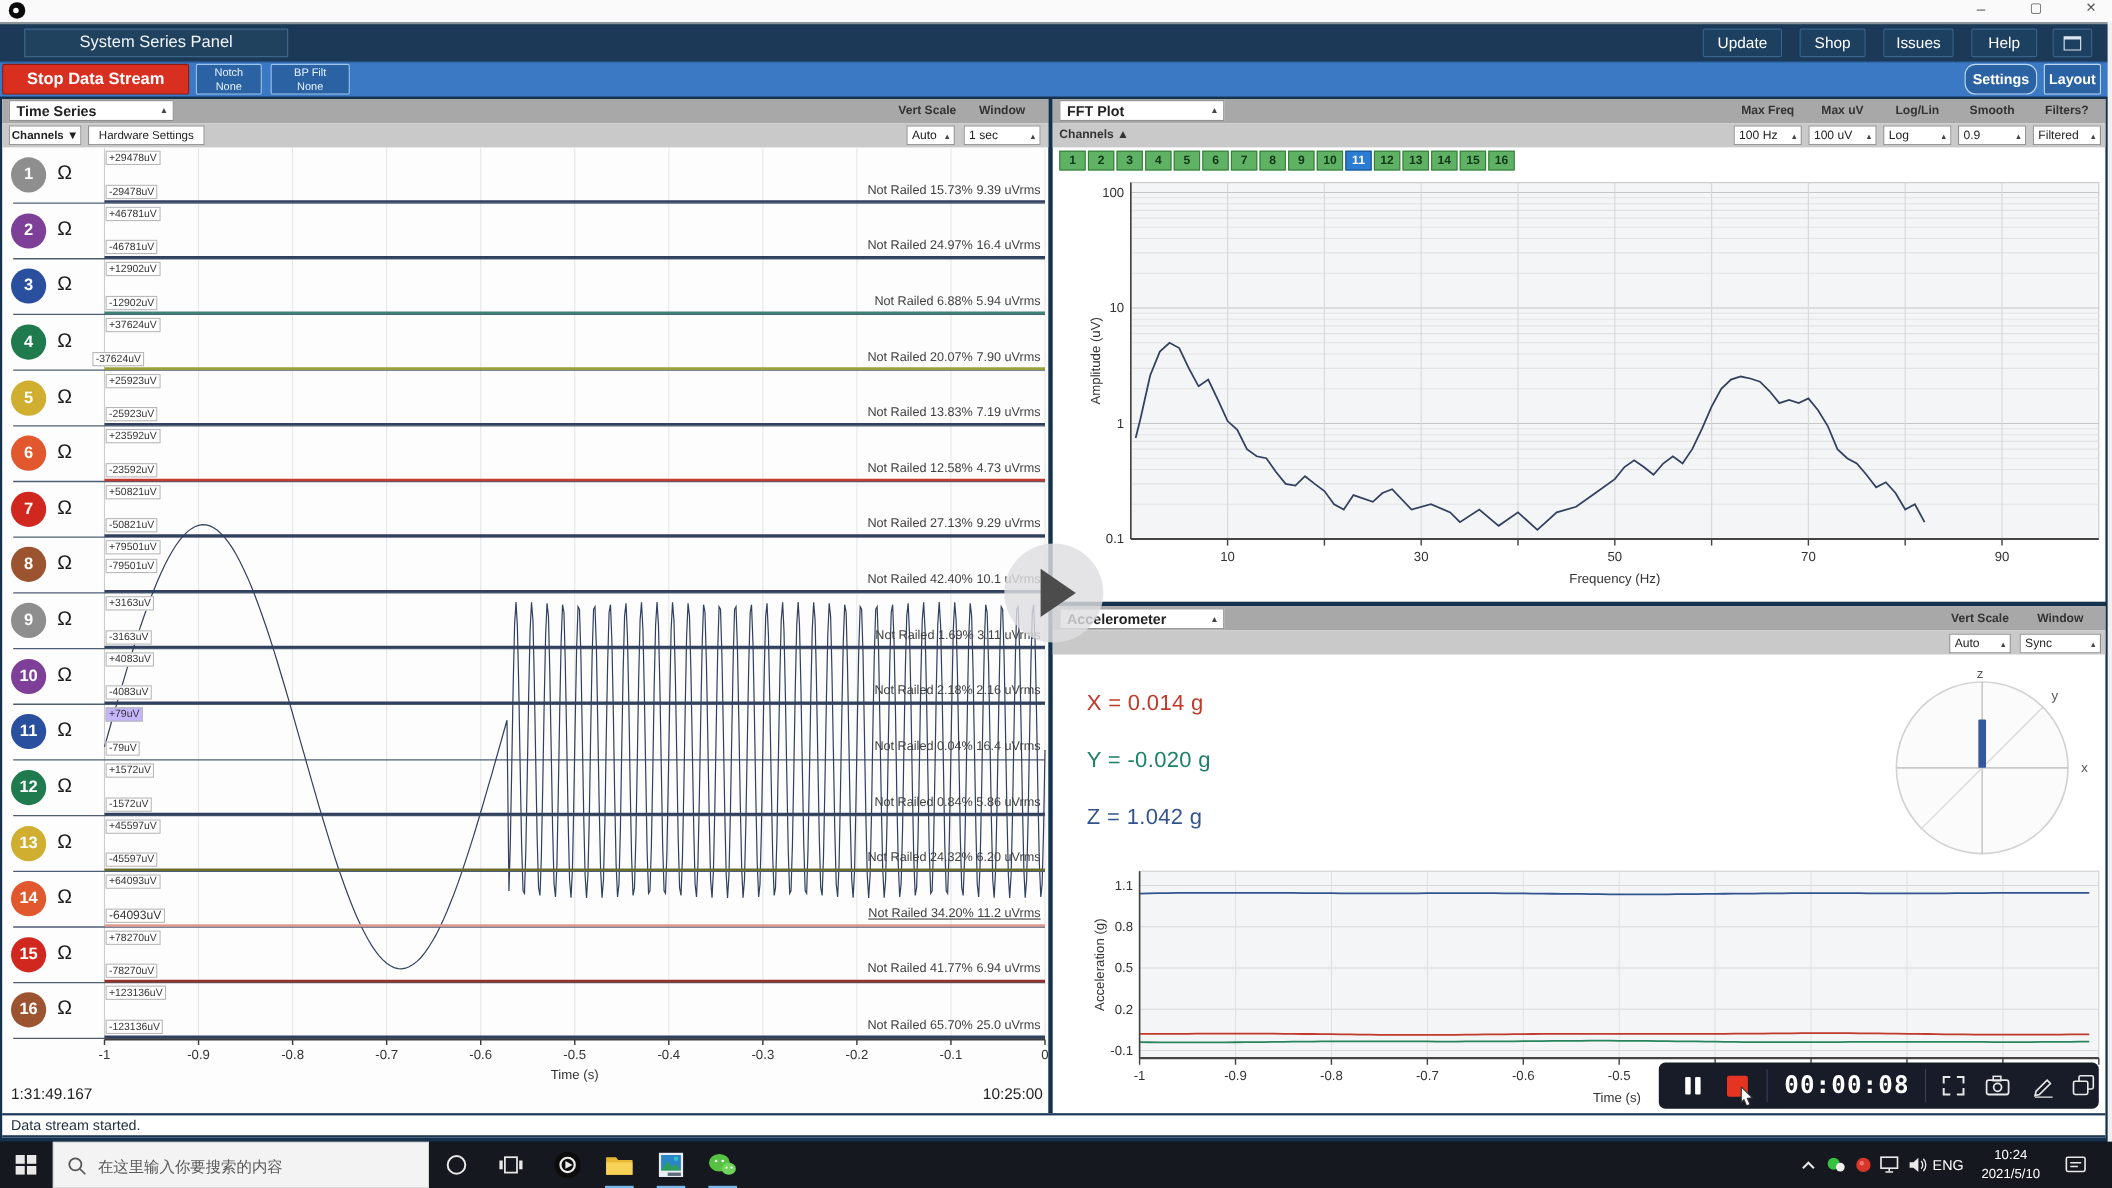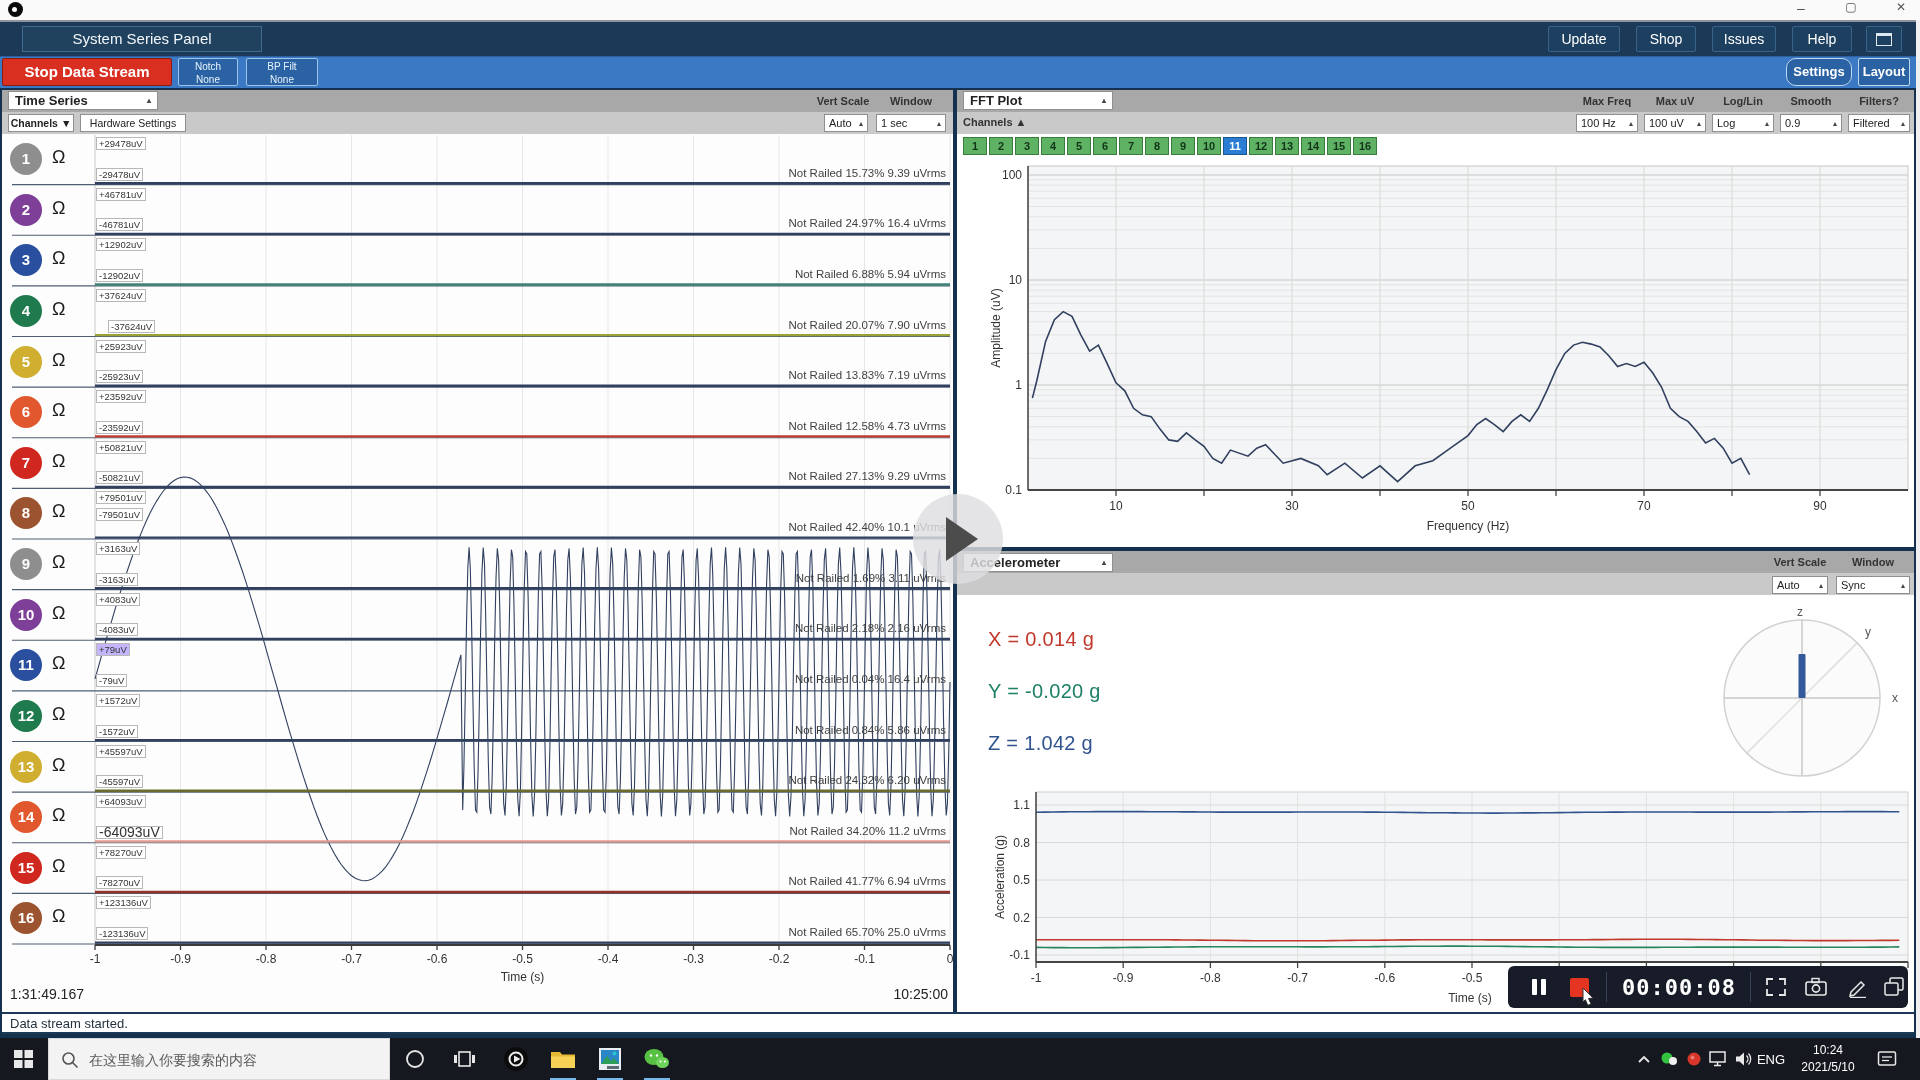--- a/index.html
+++ b/index.html
@@ -341,21 +341,21 @@
       <div style="position: absolute; left: 96px; top: 218.25px; background: rgb(255, 255, 255); border: 1px solid rgb(184, 184, 184); font-size: 9.5px; line-height: 11px; padding: 0px 2px; color: rgb(51, 51, 51);">-46781uV</div>
       <div style="position: absolute; left: 560px; top: 217.25px; width: 386px; text-align: right; font-size: 11.5px; color: rgb(63, 63, 63);">Not Railed 24.97% 16.4 uVrms</div>
       <div style="position: absolute; left: 10px; top: 244.25px; width: 32px; height: 32px; border-radius: 50%; background: rgb(42, 79, 158); color: rgb(255, 255, 255); font-size: 15px; font-weight: 700; text-align: center; line-height: 32px;">3</div>
       <div style="position: absolute; left: 52px; top: 248.25px; font-size: 18px; color: rgb(27, 27, 27);">Ω</div>
       <div style="position: absolute; left: 96px; top: 238.25px; background: rgb(255, 255, 255); border: 1px solid rgb(184, 184, 184); font-size: 9.5px; line-height: 11px; padding: 0px 2px; color: rgb(51, 51, 51);">+12902uV</div>
       <div style="position: absolute; left: 96px; top: 268.875px; background: rgb(255, 255, 255); border: 1px solid rgb(184, 184, 184); font-size: 9.5px; line-height: 11px; padding: 0px 2px; color: rgb(51, 51, 51);">-12902uV</div>
       <div style="position: absolute; left: 560px; top: 267.875px; width: 386px; text-align: right; font-size: 11.5px; color: rgb(63, 63, 63);">Not Railed 6.88% 5.94 uVrms</div>
       <div style="position: absolute; left: 10px; top: 294.875px; width: 32px; height: 32px; border-radius: 50%; background: rgb(31, 122, 77); color: rgb(255, 255, 255); font-size: 15px; font-weight: 700; text-align: center; line-height: 32px;">4</div>
       <div style="position: absolute; left: 52px; top: 298.875px; font-size: 18px; color: rgb(27, 27, 27);">Ω</div>
       <div style="position: absolute; left: 96px; top: 288.875px; background: rgb(255, 255, 255); border: 1px solid rgb(184, 184, 184); font-size: 9.5px; line-height: 11px; padding: 0px 2px; color: rgb(51, 51, 51);">+37624uV</div>
-      <div style="position: absolute; left: 108px; top: 319.5px; background: rgb(255, 255, 255); border: 1px solid rgb(184, 184, 184); font-size: 9.5px; line-height: 11px; padding: 0px 2px; color: rgb(51, 51, 51);">-37624uV</div>
+      <div style="position: absolute; left: 84px; top: 319.5px; background: rgb(255, 255, 255); border: 1px solid rgb(184, 184, 184); font-size: 9.5px; line-height: 11px; padding: 0px 2px; color: rgb(51, 51, 51);">-37624uV</div>
       <div style="position: absolute; left: 560px; top: 318.5px; width: 386px; text-align: right; font-size: 11.5px; color: rgb(63, 63, 63);">Not Railed 20.07% 7.90 uVrms</div>
       <div style="position: absolute; left: 10px; top: 345.5px; width: 32px; height: 32px; border-radius: 50%; background: rgb(207, 174, 48); color: rgb(255, 255, 255); font-size: 15px; font-weight: 700; text-align: center; line-height: 32px;">5</div>
       <div style="position: absolute; left: 52px; top: 349.5px; font-size: 18px; color: rgb(27, 27, 27);">Ω</div>
       <div style="position: absolute; left: 96px; top: 339.5px; background: rgb(255, 255, 255); border: 1px solid rgb(184, 184, 184); font-size: 9.5px; line-height: 11px; padding: 0px 2px; color: rgb(51, 51, 51);">+25923uV</div>
       <div style="position: absolute; left: 96px; top: 370.125px; background: rgb(255, 255, 255); border: 1px solid rgb(184, 184, 184); font-size: 9.5px; line-height: 11px; padding: 0px 2px; color: rgb(51, 51, 51);">-25923uV</div>
       <div style="position: absolute; left: 560px; top: 369.125px; width: 386px; text-align: right; font-size: 11.5px; color: rgb(63, 63, 63);">Not Railed 13.83% 7.19 uVrms</div>
       <div style="position: absolute; left: 10px; top: 396.125px; width: 32px; height: 32px; border-radius: 50%; background: rgb(226, 88, 46); color: rgb(255, 255, 255); font-size: 15px; font-weight: 700; text-align: center; line-height: 32px;">6</div>
       <div style="position: absolute; left: 52px; top: 400.125px; font-size: 18px; color: rgb(27, 27, 27);">Ω</div>
       <div style="position: absolute; left: 96px; top: 390.125px; background: rgb(255, 255, 255); border: 1px solid rgb(184, 184, 184); font-size: 9.5px; line-height: 11px; padding: 0px 2px; color: rgb(51, 51, 51);">+23592uV</div>
       <div style="position: absolute; left: 96px; top: 420.75px; background: rgb(255, 255, 255); border: 1px solid rgb(184, 184, 184); font-size: 9.5px; line-height: 11px; padding: 0px 2px; color: rgb(51, 51, 51);">-23592uV</div>
@@ -391,22 +391,22 @@
       <div style="position: absolute; left: 96px; top: 724.5px; background: rgb(255, 255, 255); border: 1px solid rgb(184, 184, 184); font-size: 9.5px; line-height: 11px; padding: 0px 2px; color: rgb(51, 51, 51);">-1572uV</div>
       <div style="position: absolute; left: 560px; top: 723.5px; width: 386px; text-align: right; font-size: 11.5px; color: rgb(63, 63, 63);">Not Railed 0.84% 5.86 uVrms</div>
       <div style="position: absolute; left: 10px; top: 750.5px; width: 32px; height: 32px; border-radius: 50%; background: rgb(207, 174, 48); color: rgb(255, 255, 255); font-size: 15px; font-weight: 700; text-align: center; line-height: 32px;">13</div>
       <div style="position: absolute; left: 52px; top: 754.5px; font-size: 18px; color: rgb(27, 27, 27);">Ω</div>
       <div style="position: absolute; left: 96px; top: 744.5px; background: rgb(255, 255, 255); border: 1px solid rgb(184, 184, 184); font-size: 9.5px; line-height: 11px; padding: 0px 2px; color: rgb(51, 51, 51);">+45597uV</div>
       <div style="position: absolute; left: 96px; top: 775.125px; background: rgb(255, 255, 255); border: 1px solid rgb(184, 184, 184); font-size: 9.5px; line-height: 11px; padding: 0px 2px; color: rgb(51, 51, 51);">-45597uV</div>
       <div style="position: absolute; left: 560px; top: 774.125px; width: 386px; text-align: right; font-size: 11.5px; color: rgb(63, 63, 63);">Not Railed 24.32% 6.20 uVrms</div>
       <div style="position: absolute; left: 10px; top: 801.125px; width: 32px; height: 32px; border-radius: 50%; background: rgb(226, 88, 46); color: rgb(255, 255, 255); font-size: 15px; font-weight: 700; text-align: center; line-height: 32px;">14</div>
       <div style="position: absolute; left: 52px; top: 805.125px; font-size: 18px; color: rgb(27, 27, 27);">Ω</div>
       <div style="position: absolute; left: 96px; top: 795.125px; background: rgb(255, 255, 255); border: 1px solid rgb(184, 184, 184); font-size: 9.5px; line-height: 11px; padding: 0px 2px; color: rgb(51, 51, 51);">+64093uV</div>
-      <div style="position: absolute; left: 96px; top: 825.75px; background: rgb(255, 255, 255); border: 1px solid rgb(184, 184, 184); font-size: 14px; line-height: 11px; padding: 0px 2px; color: rgb(51, 51, 51);">-64093uV</div>
-      <div style="position: absolute; left: 560px; top: 824.75px; width: 386px; text-align: right; font-size: 11.5px; color: rgb(63, 63, 63);">Not Railed 34.20% 11.2 uVrms</div>
+      <div style="position: absolute; left: 96px; top: 825.75px; background: rgb(255, 255, 255); border: 1px solid rgb(184, 184, 184); font-size: 11px; line-height: 11px; padding: 0px 2px; color: rgb(51, 51, 51);">-64093uV</div>
+      <div style="position: absolute; left: 560px; top: 824.75px; width: 386px; text-align: right; font-size: 11.5px; color: rgb(63, 63, 63); text-decoration: underline;">Not Railed 34.20% 11.2 uVrms</div>
       <div style="position: absolute; left: 10px; top: 851.75px; width: 32px; height: 32px; border-radius: 50%; background: rgb(208, 40, 30); color: rgb(255, 255, 255); font-size: 15px; font-weight: 700; text-align: center; line-height: 32px;">15</div>
       <div style="position: absolute; left: 52px; top: 855.75px; font-size: 18px; color: rgb(27, 27, 27);">Ω</div>
       <div style="position: absolute; left: 96px; top: 845.75px; background: rgb(255, 255, 255); border: 1px solid rgb(184, 184, 184); font-size: 9.5px; line-height: 11px; padding: 0px 2px; color: rgb(51, 51, 51);">+78270uV</div>
       <div style="position: absolute; left: 96px; top: 876.375px; background: rgb(255, 255, 255); border: 1px solid rgb(184, 184, 184); font-size: 9.5px; line-height: 11px; padding: 0px 2px; color: rgb(51, 51, 51);">-78270uV</div>
       <div style="position: absolute; left: 560px; top: 875.375px; width: 386px; text-align: right; font-size: 11.5px; color: rgb(63, 63, 63);">Not Railed 41.77% 6.94 uVrms</div>
       <div style="position: absolute; left: 10px; top: 902.375px; width: 32px; height: 32px; border-radius: 50%; background: rgb(156, 84, 48); color: rgb(255, 255, 255); font-size: 15px; font-weight: 700; text-align: center; line-height: 32px;">16</div>
       <div style="position: absolute; left: 52px; top: 906.375px; font-size: 18px; color: rgb(27, 27, 27);">Ω</div>
       <div style="position: absolute; left: 96px; top: 896.375px; background: rgb(255, 255, 255); border: 1px solid rgb(184, 184, 184); font-size: 9.5px; line-height: 11px; padding: 0px 2px; color: rgb(51, 51, 51);">+123136uV</div>
       <div style="position: absolute; left: 96px; top: 927px; background: rgb(255, 255, 255); border: 1px solid rgb(184, 184, 184); font-size: 9.5px; line-height: 11px; padding: 0px 2px; color: rgb(51, 51, 51);">-123136uV</div>
       <div style="position: absolute; left: 560px; top: 926px; width: 386px; text-align: right; font-size: 11.5px; color: rgb(63, 63, 63);">Not Railed 65.70% 25.0 uVrms</div>

